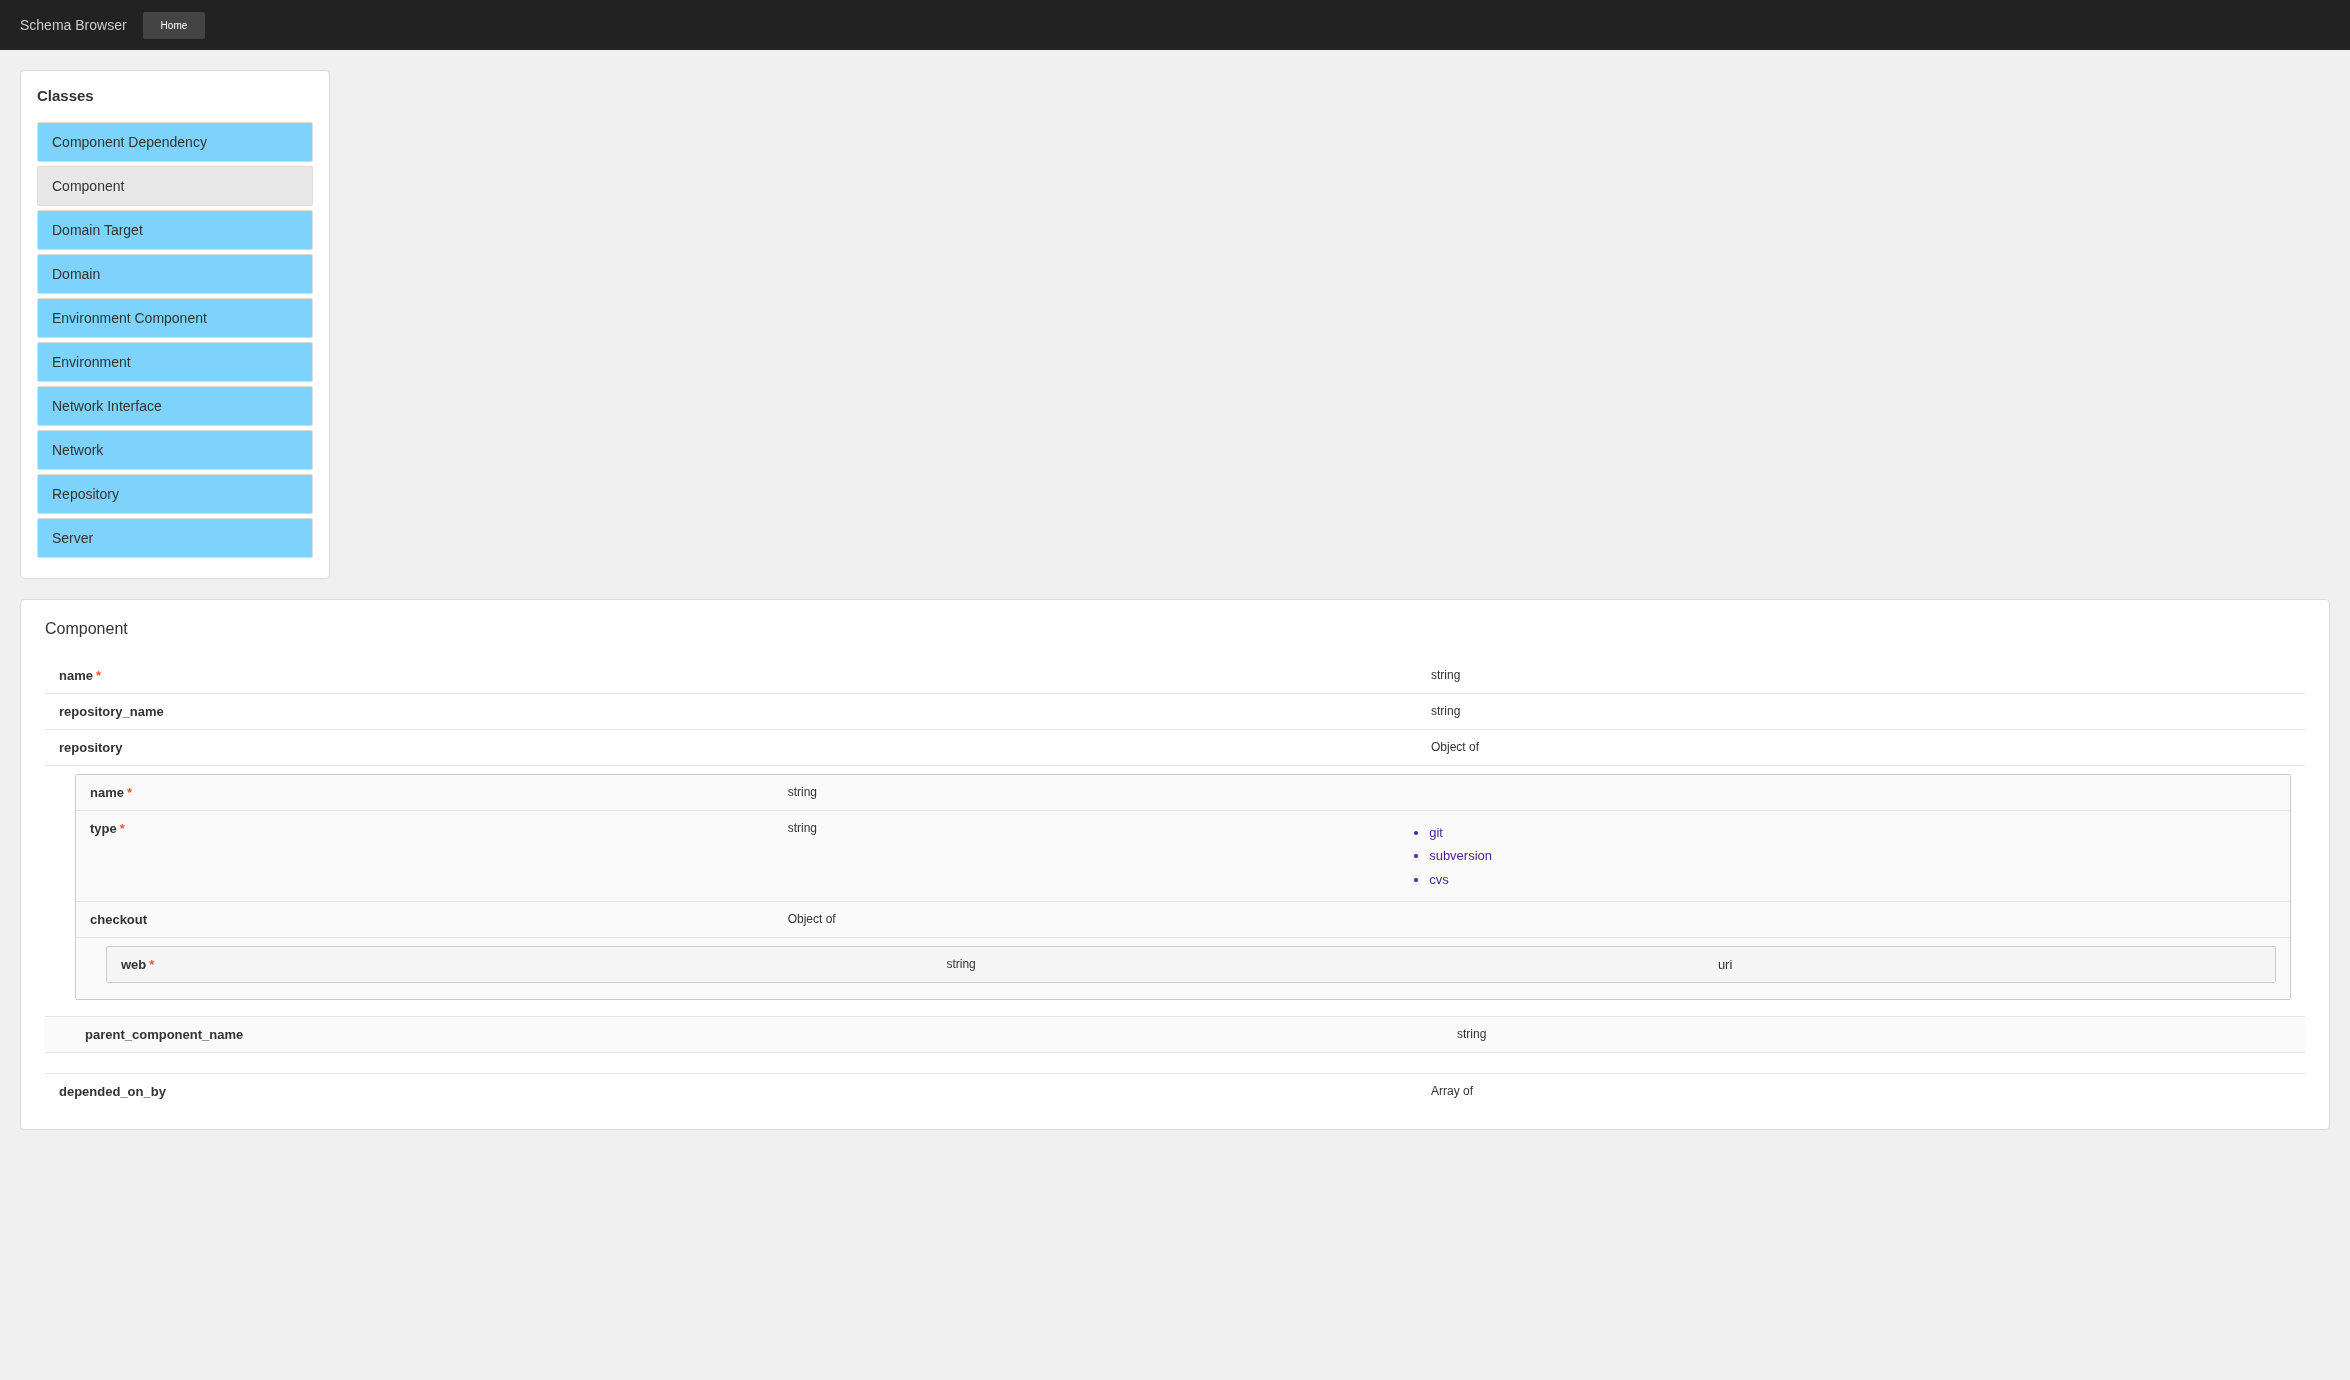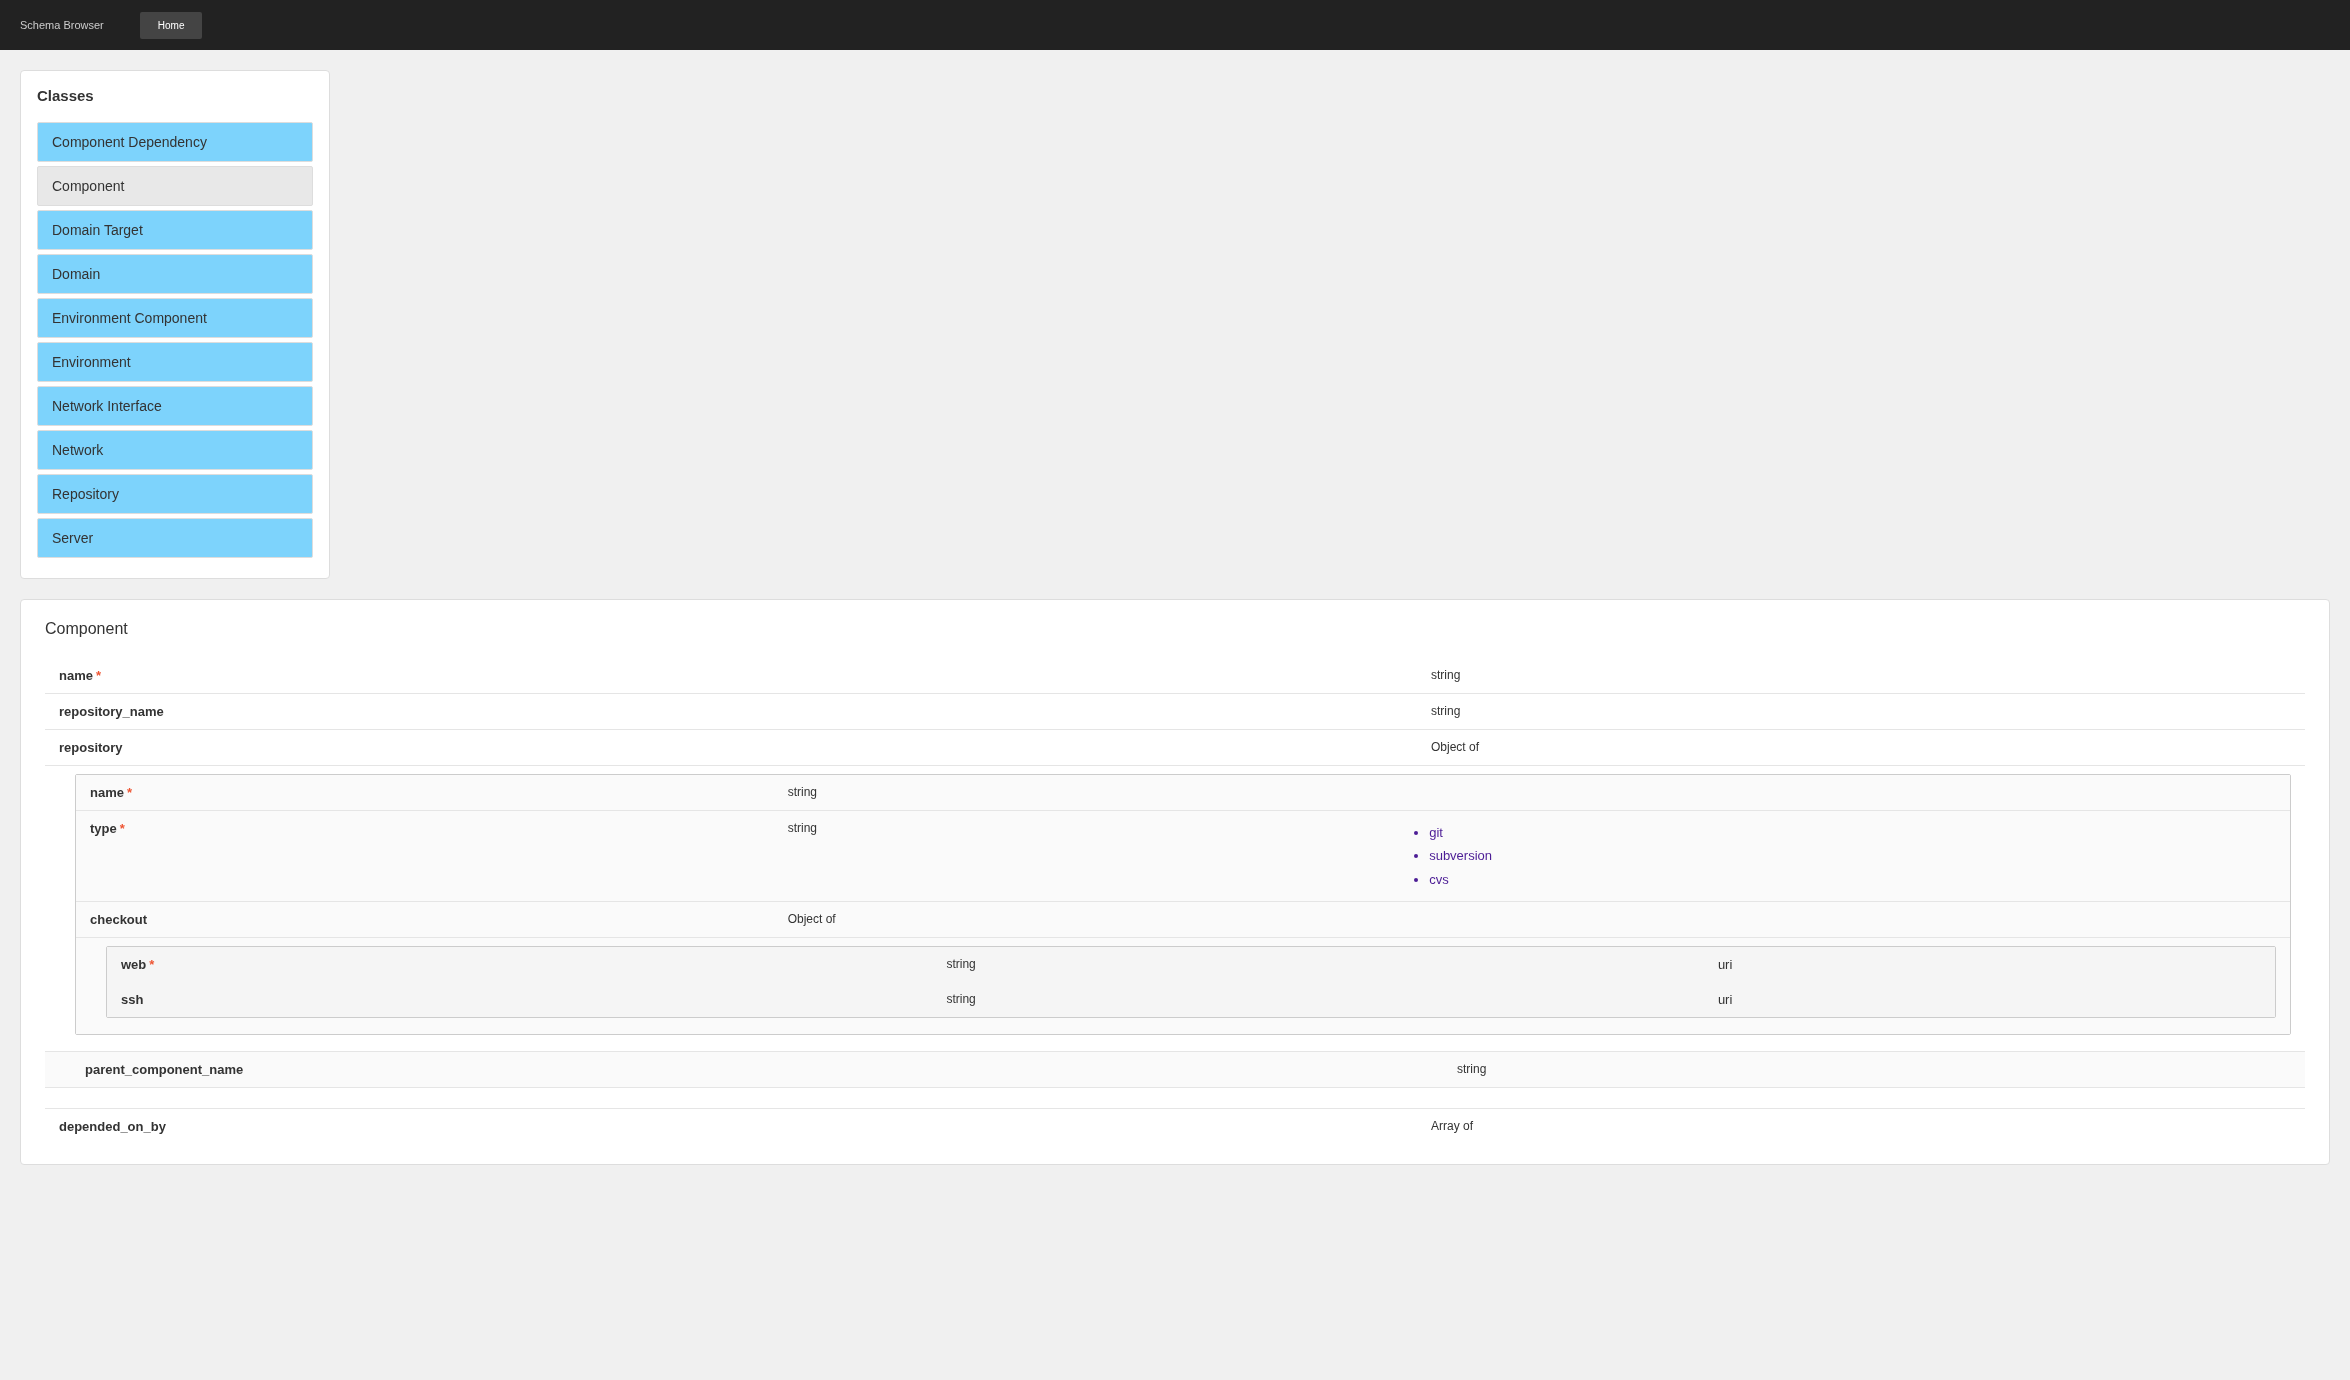--- a/index.html
+++ b/index.html
@@ -8,23 +8,23 @@
     
     .header {
       background: #222;
       color: #fff;
       display: flex;
       align-items: center;
       padding: 0 20px;
       height: 50px;
     }
     .header-brand {
-      font-size: 11px;
+      font-size: 14px;
       color: #ccc;
-      margin-right: 36px;
+      margin-right: 16px;
     }
     .header-nav-item {
       color: #fff;
       background: #444;
       padding: 8px 18px;
       font-size: 10px;
       border-radius: 2px;
     }
 
     
@@ -246,25 +246,20 @@
                           <tbody>
 
                             <tr>
                               <td class="field-name">
                                 <span>web</span><span class="required">*</span>
                               </td>
                               <td class="field-type">string</td>
                               <td class="field-extra">uri</td>
                             </tr>
 
-                            <tr>
-                              <td class="field-name">ssh</td>
-                              <td class="field-type">string</td>
-                              <td class="field-extra">uri</td>
-                            </tr>
                           </tbody>
                         </table>
                       </div>
                     </td>
                   </tr>
                 </tbody>
               </table>
             </div>
           </td>
         </tr>

